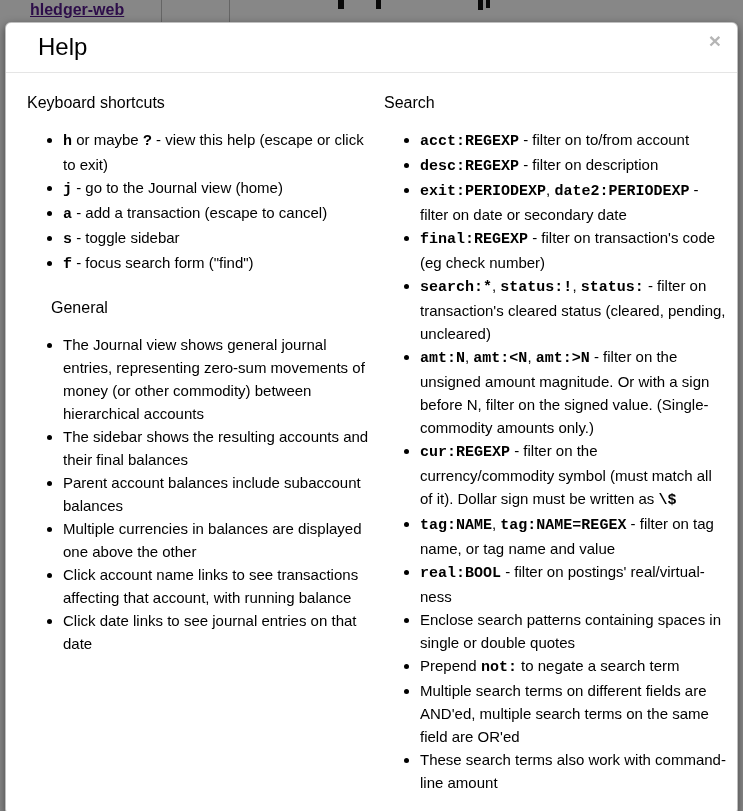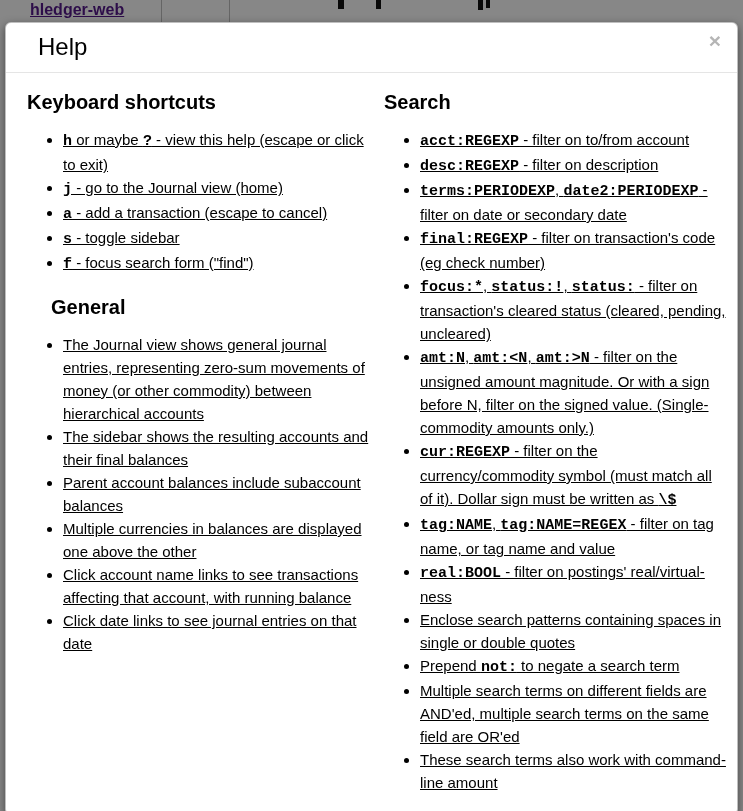--- a/index.html
+++ b/index.html
@@ -64,32 +64,31 @@
   }
 
   .modal-body {
     display: flex;
     gap: 14px;
     padding: 20px 10px 20px 21px;
   }
   .col { flex: 1 1 0; min-width: 0; }
 
   .col h3 {
-    font-size: 20px;
+    font-size: 16px;
     line-height: 19px;
-    font-weight: bold;
+    font-weight: normal;
     color: #000;
   }
   .col h3.later { margin-top: 22px; margin-left: 24px; }
 
   .col ul {
     margin: 16px 0 0 0;
     padding-left: 36px;
     list-style: disc outside;
-    text-decoration: underline;
   }
   .col li {
     font-size: 15px;
     line-height: 23px;
     color: #000;
   }
   .col li code {
     font-family: "Liberation Mono", monospace;
     font-weight: bold;
     font-size: 15px;
@@ -135,23 +134,23 @@
           <li>Multiple currencies in balances are displayed one above the other</li>
           <li>Click account name links to see transactions affecting that account, with running balance</li>
           <li>Click date links to see journal entries on that date</li>
         </ul>
     </div>
     <div class="col">
       <h3>Search</h3>
       <ul>
           <li><code>acct:REGEXP</code> - filter on to/from account</li>
           <li><code>desc:REGEXP</code> - filter on description</li>
-          <li><code>terms:PERIODEXP</code>, <code>date2:PERIODEXP</code> - filter on date or secondary date</li>
+          <li><code>exit:PERIODEXP</code>, <code>date2:PERIODEXP</code> - filter on date or secondary date</li>
           <li><code>final:REGEXP</code> - filter on transaction's code (eg check number)</li>
-          <li><code>focus:*</code>, <code>status:!</code>, <code>status:</code> - filter on transaction's cleared status (cleared, pending, uncleared)</li>
+          <li><code>search:*</code>, <code>status:!</code>, <code>status:</code> - filter on transaction's cleared status (cleared, pending, uncleared)</li>
           <li><code>amt:N</code>, <code>amt:&lt;N</code>, <code>amt:&gt;N</code> - filter on the unsigned amount magnitude. Or with a sign before N, filter on the signed value. (Single-commodity amounts only.)</li>
           <li><code>cur:REGEXP</code> - filter on the currency/commodity symbol (must match all of it). Dollar sign must be written as <code>\$</code></li>
           <li><code>tag:NAME</code>, <code>tag:NAME=REGEX</code> - filter on tag name, or tag name and value</li>
           <li><code>real:BOOL</code> - filter on postings' real/virtual-ness</li>
           <li>Enclose search patterns containing spaces in single or double quotes</li>
           <li>Prepend <code>not:</code> to negate a search term</li>
           <li>Multiple search terms on different fields are AND'ed, multiple search terms on the same field are OR'ed</li>
           <li>These search terms also work with command-line amount</li>
         </ul>
     </div>

